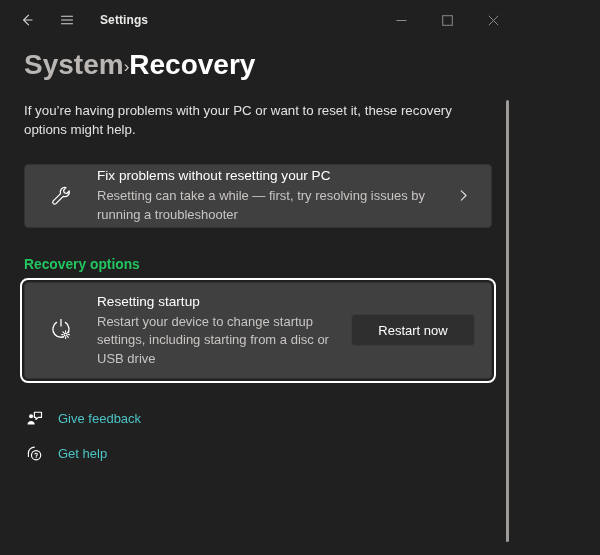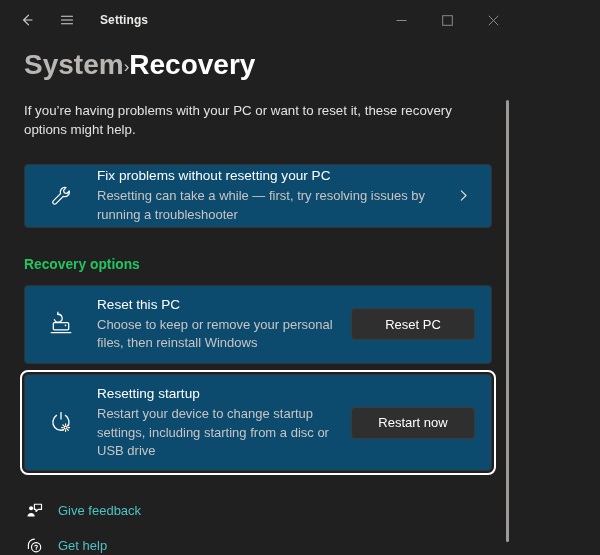--- a/index.html
+++ b/index.html
@@ -104,21 +104,21 @@
   .page-desc {
     margin-top: 19px;
     font-size: 13.3px;
     line-height: 1.45;
     color: #e4e2e0;
     max-width: 544px;
   }
 
   
   .card {
-    background: #0c4a6e;
+    background: #404040;
     border: 1px solid #323232;
     border-radius: 4px;
     display: flex;
     align-items: center;
     padding: 0 16px;
     position: relative;
   }
 
   .card.clickable { cursor: pointer; }
 
@@ -313,36 +313,20 @@
       </div>
       <div class="chevron">
         <svg width="13" height="13" viewBox="0 0 13 13" fill="none">
           <path d="M4.3 1.8L9 6.5l-4.7 4.7" stroke="currentColor" stroke-width="1.15" stroke-linecap="round" stroke-linejoin="round"></path>
         </svg>
       </div>
     </div>
 
     <div class="section-heading">Recovery options</div>
 
-    <div class="card card-reset">
-      <div class="card-icon">
-        <svg width="26" height="26" viewBox="0 0 26 26" fill="none">
-          <path d="M9.6 3.2A4 4 0 1 1 6.4 8.6" stroke="currentColor" stroke-width="1.25" stroke-linecap="round"></path>
-          <path d="M9.9 1.2 9.8 3.5l2.2.5" stroke="currentColor" stroke-width="1.25" stroke-linecap="round" stroke-linejoin="round"></path>
-          <rect x="5.3" y="11.6" width="15.4" height="7.2" rx="1.1" stroke="currentColor" stroke-width="1.25"></rect>
-          <path d="M3.2 21.6h19.6" stroke="currentColor" stroke-width="1.25" stroke-linecap="round"></path>
-          <circle cx="17.5" cy="14.3" r="0.85" fill="currentColor"></circle>
-        </svg>
-      </div>
-      <div class="card-text">
-        <div class="card-title">Reset this PC</div>
-        <div class="card-sub">Choose to keep or remove your personal files, then reinstall Windows</div>
-      </div>
-      <button class="action-btn">Reset PC</button>
-    </div>
 
     <div class="card card-advanced card-focused">
       <div class="card-icon">
         <svg width="26" height="26" viewBox="0 0 26 26" fill="none">
           <path d="M17.4 5.4a8.1 8.1 0 1 1-8.9 0" stroke="currentColor" stroke-width="1.3" stroke-linecap="round"></path>
           <path d="M13 2.6v6.4" stroke="currentColor" stroke-width="1.3" stroke-linecap="round"></path>
           <circle cx="17.6" cy="17.6" r="3.05" fill="#2b2b2b"></circle>
           <circle cx="17.6" cy="17.6" r="1.5" fill="none" stroke="currentColor" stroke-width="1.15"></circle>
           <g stroke="currentColor" stroke-width="1.15" stroke-linecap="round">
             <path d="M17.6 13.7v1.3M17.6 20.2v1.3M13.7 17.6h1.3M20.2 17.6h1.3"></path>

